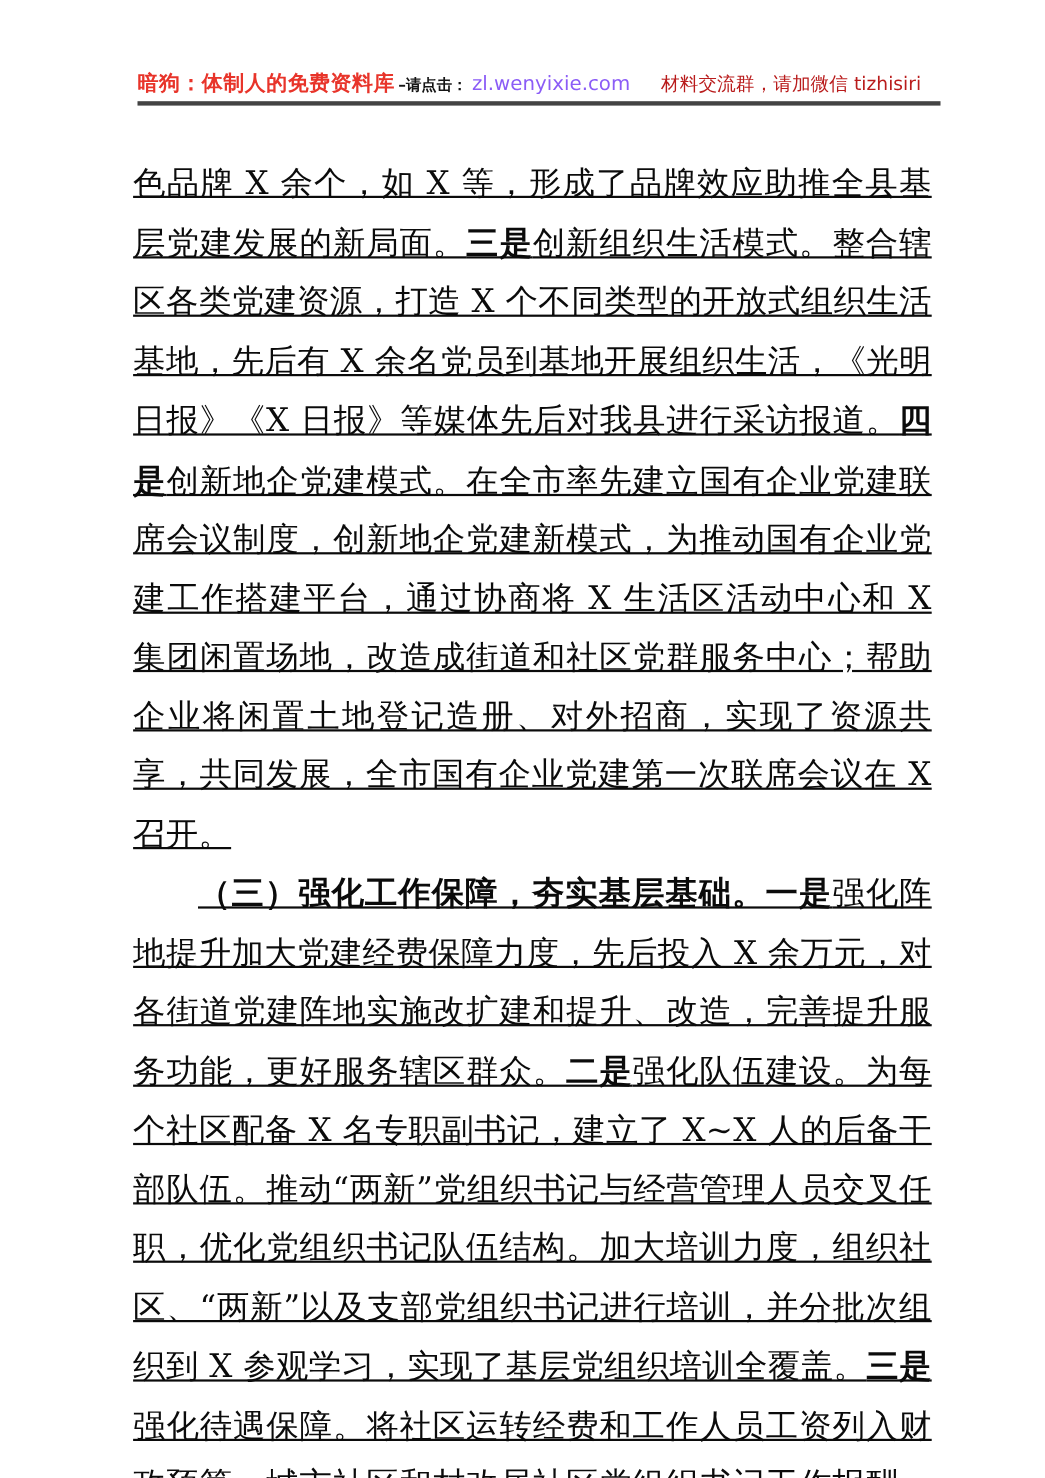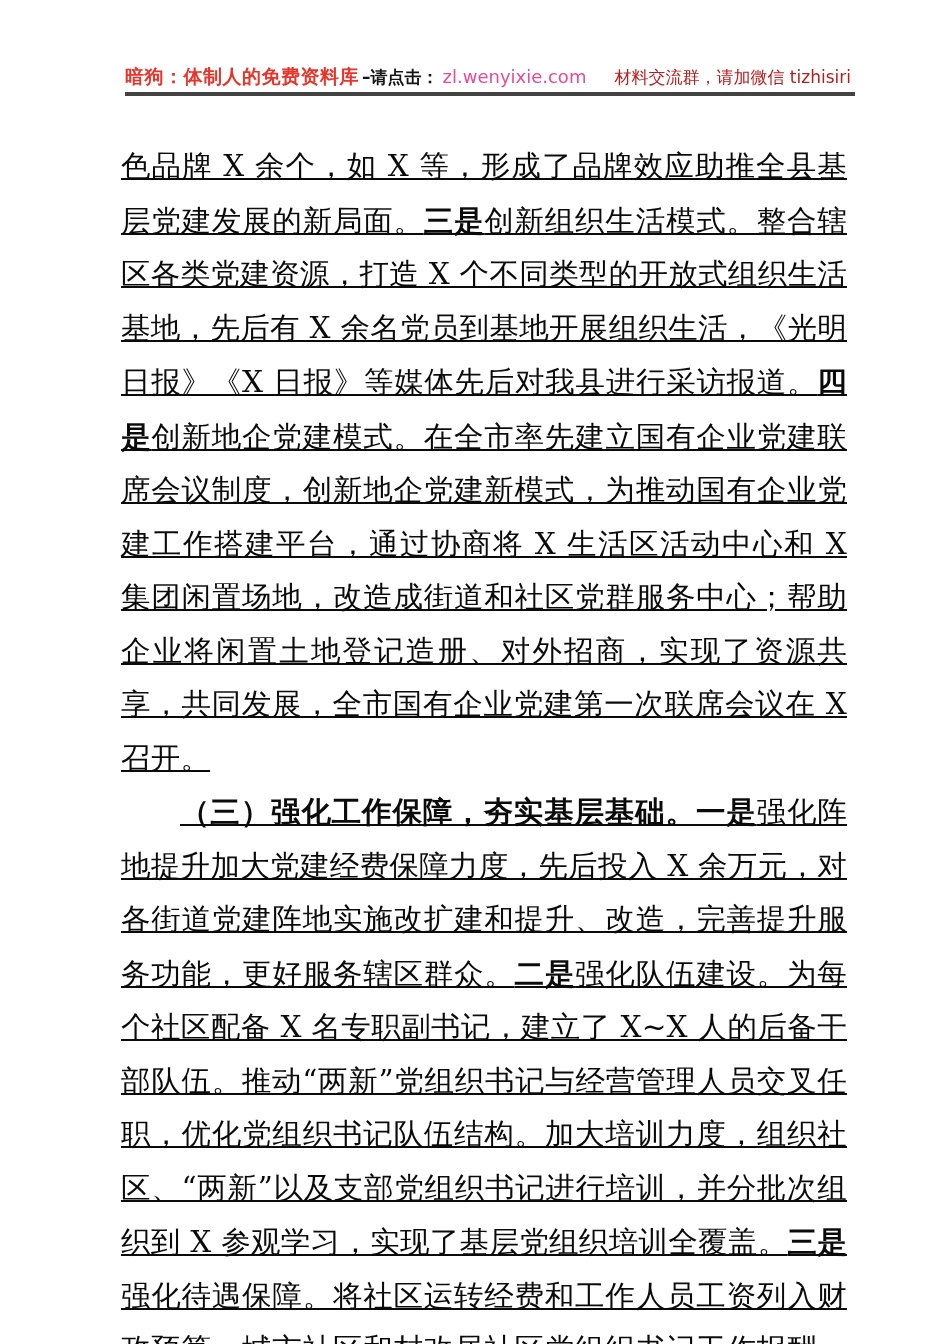--- a/index.html
+++ b/index.html
@@ -41,26 +41,26 @@
   .hd-red {
     color: #e8342a;
     font-weight: 700;
     font-size: 19px;
     font-family: "DejaVu Sans", "Liberation Sans", sans-serif;
     letter-spacing: 0.5px;
   }
   .hd-black {
     color: #151515;
     font-weight: 700;
-    font-size: 17px;
+    font-size: 14px;
     font-family: "DejaVu Sans", "Liberation Sans", sans-serif;
     margin-left: 3px;
   }
   .hd-link {
-    color: #ec4899;
+    color: #8b5cf6;
     font-weight: 400;
     font-size: 18px;
     font-family: "DejaVu Sans", "Liberation Sans", sans-serif;
     margin-left: 4px;
     text-decoration: none;
   }
   .hd-tail {
     color: #b91c1c;
     font-weight: 400;
     font-size: 17px;

